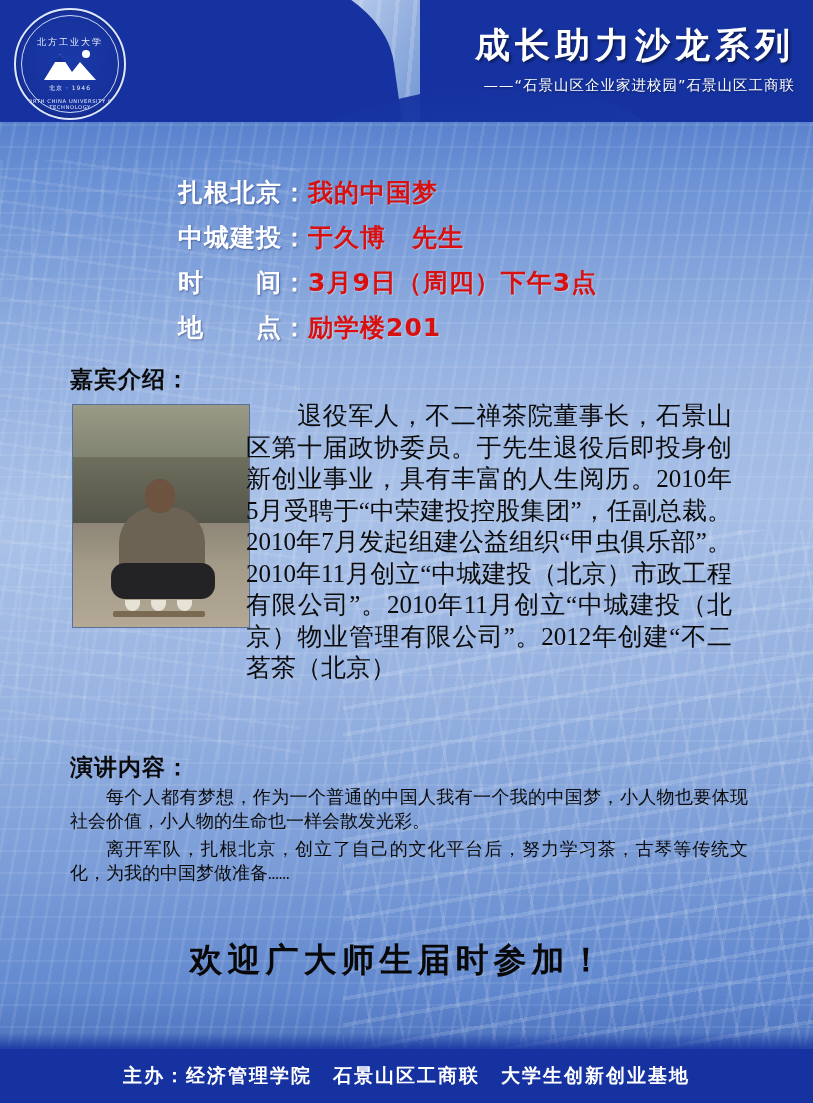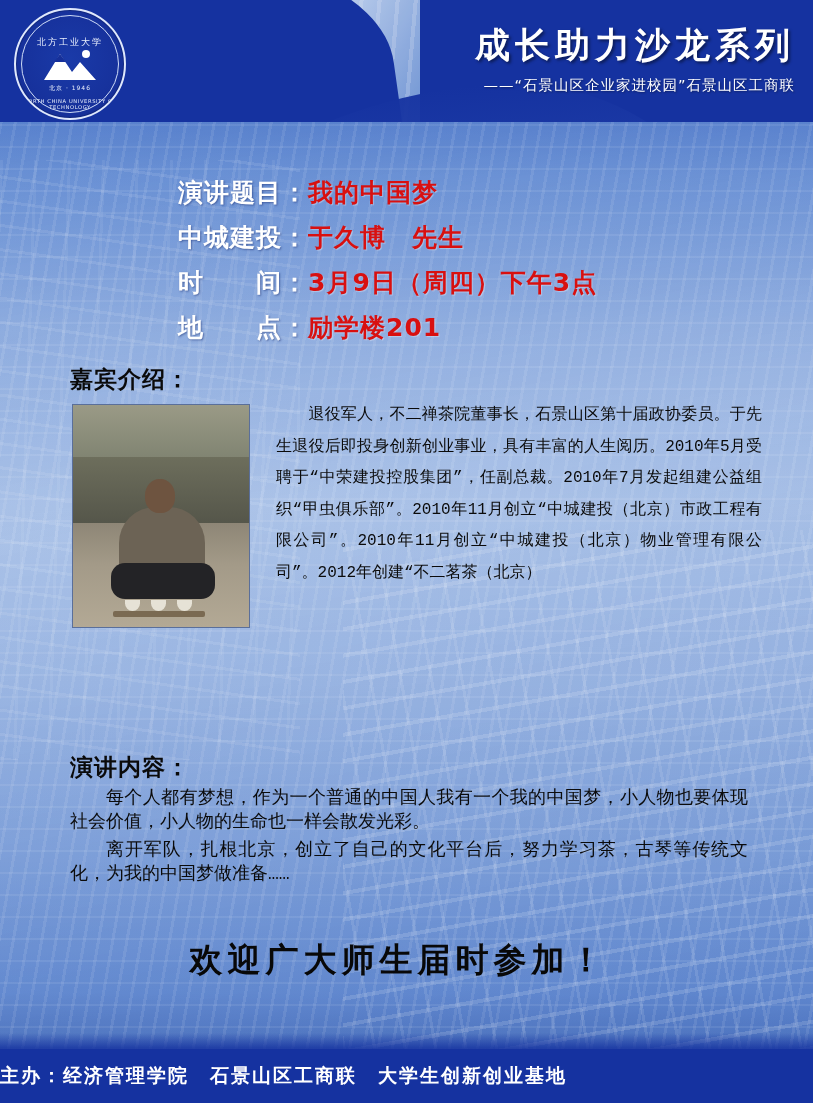--- a/index.html
+++ b/index.html
@@ -233,27 +233,27 @@
   .gp-cup.c2 { left: 78px; }
   .gp-cup.c3 { left: 104px; }
   .gp-tray {
     position: absolute; left: 40px; bottom: 10px; width: 92px; height: 6px;
     background: #7a6a52;
     border-radius: 2px;
   }
 
   .guest-text {
     position: absolute;
-    left: 276px; top: 400px;
+    left: 246px; top: 400px;
     width: 486px;
-    font-size: 16px;
+    font-size: 25px;
     line-height: 31.5px;
     color: #0b0b0b;
     text-align: justify;
-    font-family: Liberation Mono, monospace;
+    font-family: Liberation Serif, serif;
   }
   .guest-text-wrap {
     position: absolute;
     left: 72px; top: 629px;
     width: 672px;
     font-size: 18.5px;
     line-height: 31.5px;
     color: #0b0b0b;
     text-align: justify;
     font-family: "DejaVu Serif", "Liberation Serif", serif;
@@ -296,21 +296,21 @@
   .footer-top-fade {
     position: absolute;
     left: 0; bottom: 54px;
     width: 813px; height: 16px;
     background: linear-gradient(180deg, rgba(21,50,160,0) 0%, rgba(21,50,160,0.85) 100%);
   }
   .footer-text {
     position: absolute;
     left: 0; top: 14px;
     width: 813px;
-    text-align: left;
+    text-align: center;
     color: #ffffff;
     font-size: 19px;
     font-weight: bold;
     letter-spacing: 2px;
     font-family: "DejaVu Sans", "Liberation Sans", sans-serif;
   }
 </style>
 </head>
 <body>
 
@@ -334,21 +334,21 @@
       <div class="year">北京 · 1946</div>
       <div class="en-bottom">NORTH CHINA UNIVERSITY OF TECHNOLOGY</div>
     </div>
 
     <div class="title-main">成长助力沙龙系列</div>
     <div class="title-sub">——“石景山区企业家进校园”石景山区工商联</div>
   </div>
 
   <div class="info">
     <div class="info-row">
-      <span class="info-label">演讲题目：</span>
+      <span class="info-label">扎根北京：</span>
       <span class="info-value">我的中国梦</span>
     </div>
     <div class="info-row">
       <span class="info-label">中城建投：</span>
       <span class="info-value">于久博　先生</span>
     </div>
     <div class="info-row">
       <span class="info-label">时　　间：</span>
       <span class="info-value">3月9日（周四）下午3点</span>
     </div>

